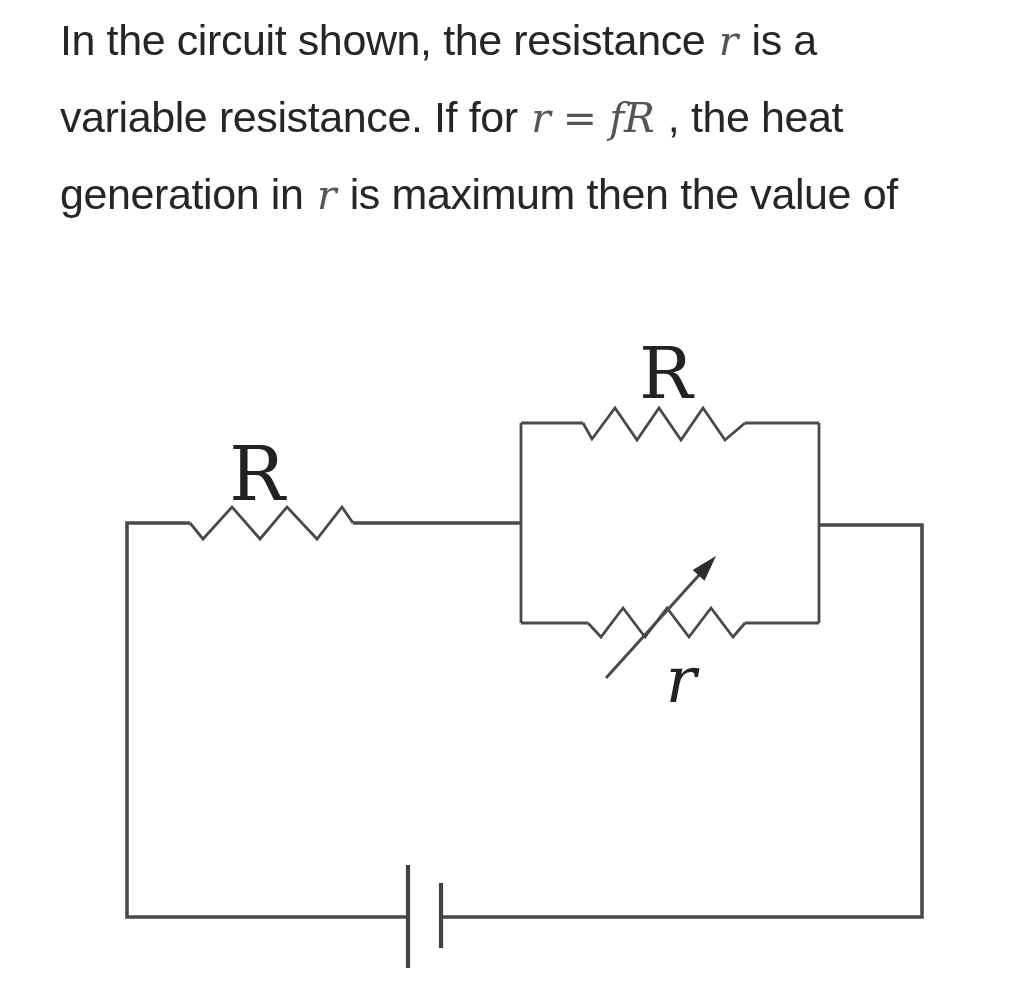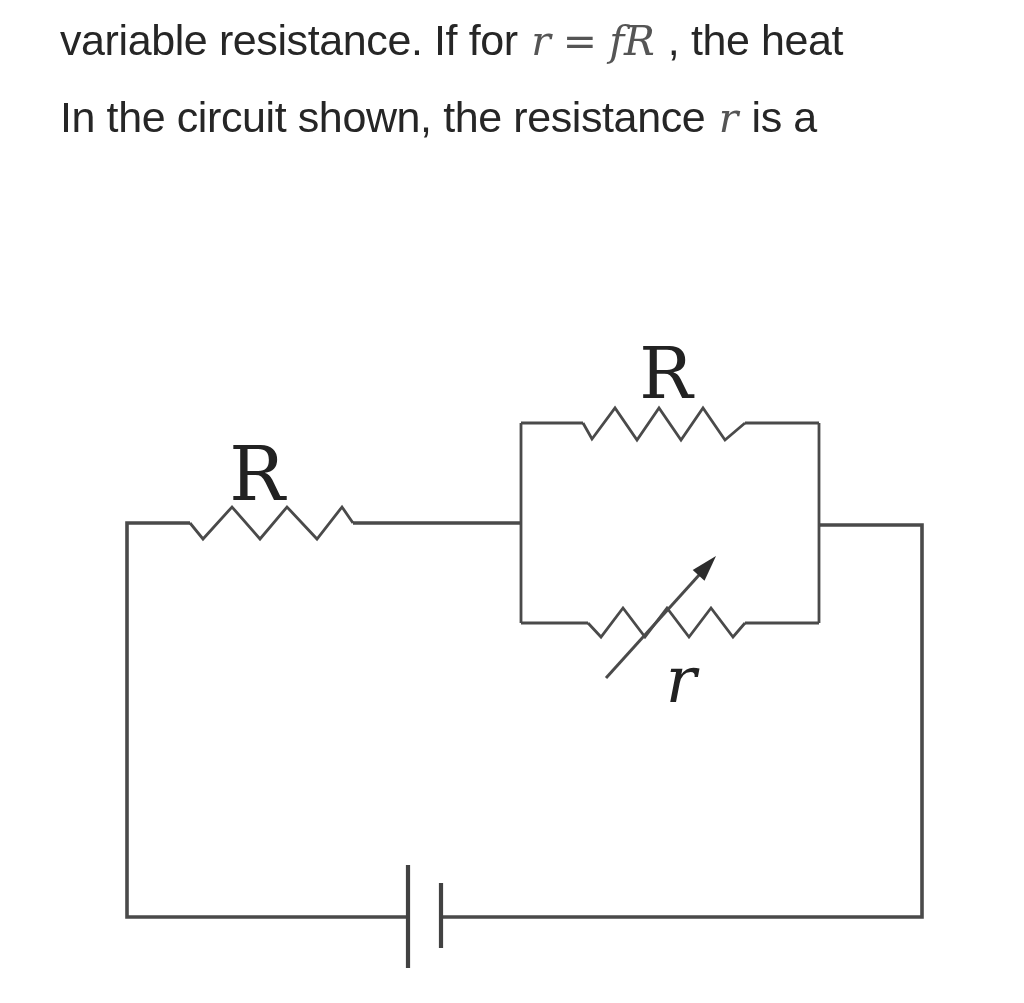--- a/index.html
+++ b/index.html
@@ -83,22 +83,23 @@
     font-style: italic;
     fill: #222222;
   }
 </style>
 </head>
 <body>
 
 <div class="page">
 
   <div class="question">
+    <p class="q-line"><span class="seg-text">In the circuit shown, the resistance </span><span class="seg-math">r</span><span class="seg-text"> is a</span></p>
     <p class="q-line"><span class="seg-text">variable resistance. If for </span><span class="seg-math">r = fR</span><span class="seg-text"> , the heat</span></p>
-    <p class="q-line"><span class="seg-text">In the circuit shown, the resistance </span><span class="seg-math">r</span><span class="seg-text"> is a</span></p>
+    <p class="q-line"><span class="seg-text">generation in </span><span class="seg-math">r</span><span class="seg-text"> is maximum then the value of</span></p>
   </div>
 
   <svg class="circuit" viewBox="0 0 1024 1003" xmlns="http://www.w3.org/2000/svg">
 
     <path class="wire" d="M190 523 L127 523 L127 917 L407 917 M441 917 L922 917 L922 525 L819 525 M353 523 L521 523"></path>
 
     <path class="wire-thin" d="M521 423 L521 623 M819 423 L819 623 M521 423 L583 423 M745 423 L819 423 M521 623 L588 623 M745 623 L819 623"></path>
 
     <path class="wire-thin" d="M190 523 L203 539 L232 507 L260 539 L287 507 L317 539 L342 507 L353 523"></path>
 

